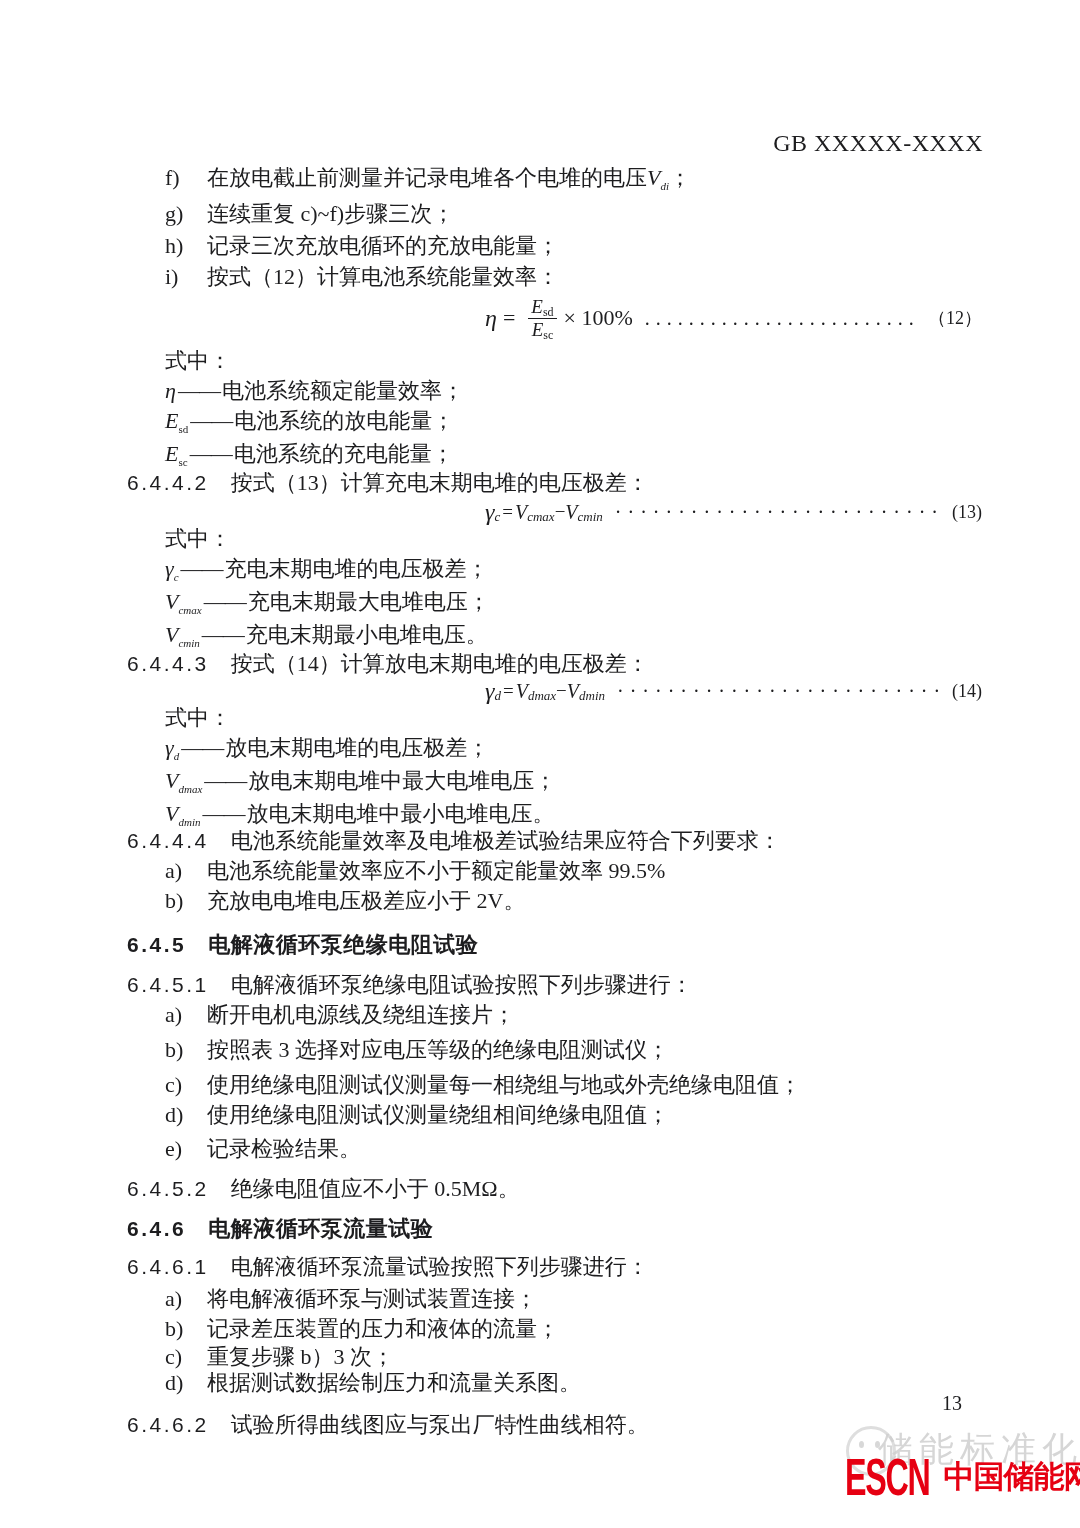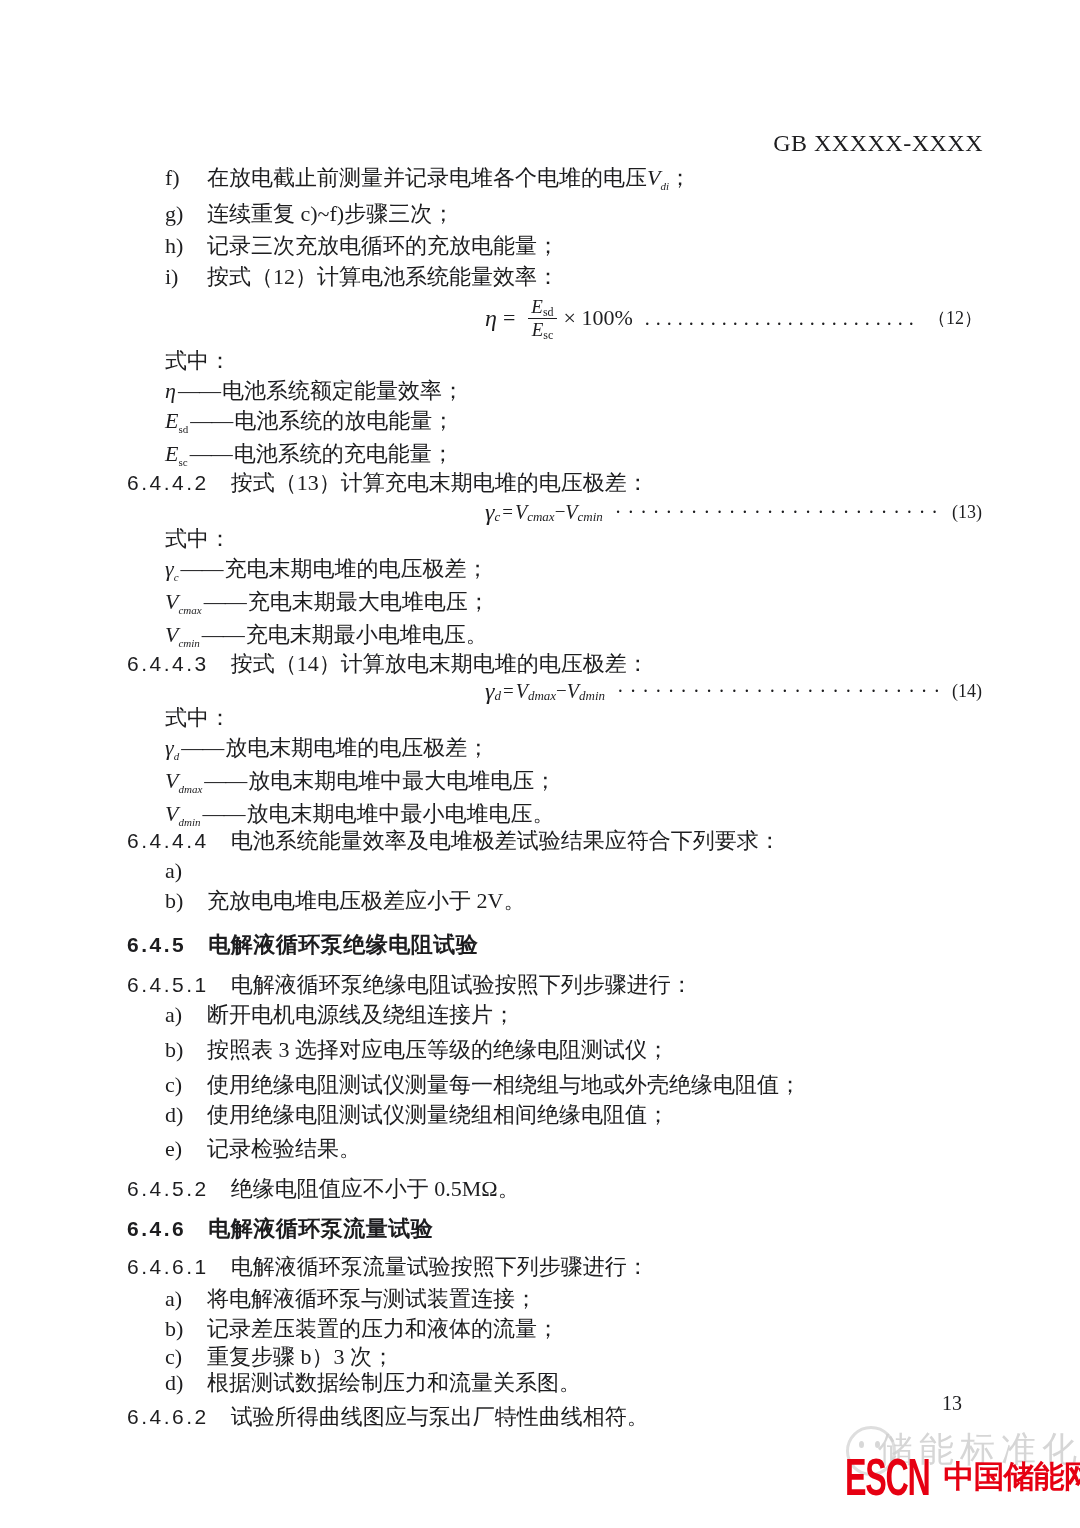--- a/index.html
+++ b/index.html
@@ -185,20 +185,21 @@
         <span class="dash">——</span>
         <span>放电末期电堆中最小电堆电压。</span>
     </div>
 
     <div class="row sec" style="margin-top:-6px">
       <span class="num">6.4.4.4</span>
       <span class="ttl">电池系统能量效率及电堆极差试验结果应符合下列要求：</span>
     </div>
     <div class="row li">
       <span class="lbl">a)</span>
+      <span>电池系统能量效率应不小于额定能量效率 99.5%</span>
     </div>
     <div class="row li">
       <span class="lbl">b)</span>
       <span>充放电电堆电压极差应小于 2V。</span>
     </div>
 
     <div class="row sec h-bold" style="margin-top:14px">
       <span class="num">6.4.5</span>
       <span class="ttl">电解液循环泵绝缘电阻试验</span>
     </div>
@@ -252,21 +253,21 @@
     </div>
     <div class="row li" style="margin-top:-2px">
       <span class="lbl">c)</span>
       <span>重复步骤 b）3 次；</span>
     </div>
     <div class="row li" style="margin-top:-4px">
       <span class="lbl">d)</span>
       <span>根据测试数据绘制压力和流量关系图。</span>
     </div>
 
-    <div class="row sec" style="margin-top:4px">
+    <div class="row sec" style="margin-top:12px">
       <span class="num">6.4.6.2</span>
       <span class="ttl">试验所得曲线图应与泵出厂特性曲线相符。</span>
     </div>
 
   </div>
 
   <div class="page-number">13</div>
 
   <div class="smiley">
     <span class="eye l"></span>

